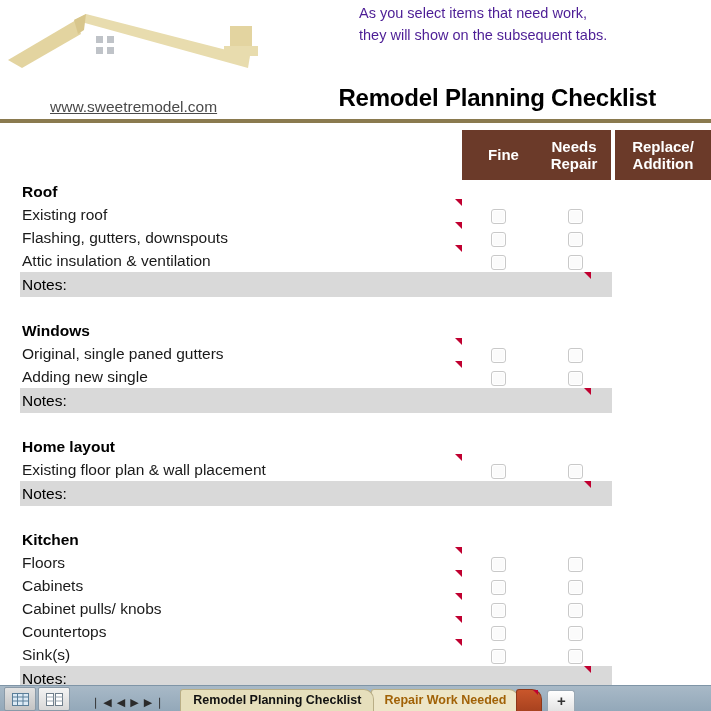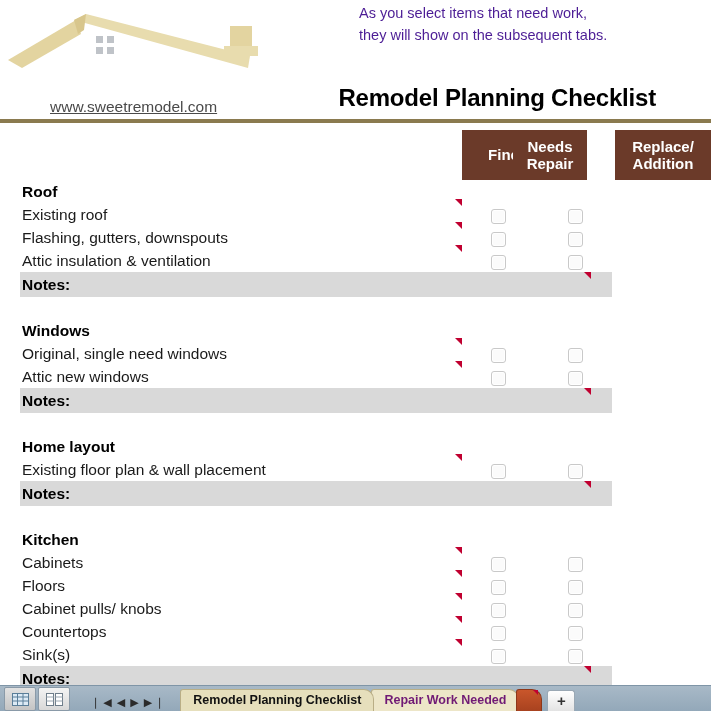--- a/index.html
+++ b/index.html
@@ -108,21 +108,21 @@
     color: #ffffff;
     font-size: 15px;
     font-weight: bold;
     display: flex;
     align-items: center;
     justify-content: center;
     text-align: center;
     line-height: 1.15;
   }
   .col-head.c1 { left: 462px; width: 83px; }
-  .col-head.c2 { left: 513px; width: 74px; justify-content: center; }
+  .col-head.c2 { left: 537px; width: 74px; justify-content: center; }
   .col-head.c3 { left: 615px; width: 96px; }
 
   
   .sheet {
     position: absolute;
     left: 0;
     top: 180px;
     width: 612px;
     height: 506px;
     overflow: hidden;
@@ -182,21 +182,20 @@
   .cmark.notes-mark {
     right: 21px;
     top: 0px;
   }
 
   .notes {
     position: relative;
     margin-left: 20px;
     height: 25px;
     background: #D9D9D9;
-    font-weight: bold;
   }
   .notes-label {
     position: absolute;
     left: 2px;
     top: 0;
     height: 25px;
     line-height: 25px;
     font-size: 15.5px;
     color: #000000;
   }
@@ -259,21 +258,21 @@
     margin-left: 12px;
     height: 22px;
   }
   .tab {
     position: relative;
     height: 21px;
     line-height: 21px;
     padding: 0 12px 0 12px;
     font-size: 12.5px;
     font-weight: bold;
-    color: #701a75;
+    color: #a16207;
     background: #EDE6C8;
     border: 1px solid #b9ae86;
     border-bottom: none;
     border-radius: 3px 10px 0 0;
     margin-right: -3px;
     white-space: nowrap;
   }
   .tab.selected {
     background: #E6DFBC;
     color: #111111;
@@ -384,28 +383,28 @@
         </div>
         <div class="notes">
           <div class="notes-label">Notes:</div>
           <div class="cmark notes-mark"></div>
         </div>
         <div class="gap"></div>
       </div>
       <div class="section">
         <div class="section-title">Windows</div>
         <div class="row">
-          <div class="row-label">Original, single need windows</div>
-          <div class="cmark row-mark"></div>
-          <div class="cbox k1"></div>
-          <div class="cbox k2"></div>
-          <div class="cbox k3"></div>
-        </div>
-        <div class="row">
-          <div class="row-label">Attic new windows</div>
+          <div class="row-label">Original, single paned gutters</div>
+          <div class="cmark row-mark"></div>
+          <div class="cbox k1"></div>
+          <div class="cbox k2"></div>
+          <div class="cbox k3"></div>
+        </div>
+        <div class="row">
+          <div class="row-label">Adding new single</div>
           <div class="cmark row-mark"></div>
           <div class="cbox k1"></div>
           <div class="cbox k2"></div>
           <div class="cbox k3"></div>
         </div>
         <div class="notes">
           <div class="notes-label">Notes:</div>
           <div class="cmark notes-mark"></div>
         </div>
         <div class="gap"></div>
@@ -421,28 +420,28 @@
         </div>
         <div class="notes">
           <div class="notes-label">Notes:</div>
           <div class="cmark notes-mark"></div>
         </div>
         <div class="gap"></div>
       </div>
       <div class="section">
         <div class="section-title">Kitchen</div>
         <div class="row">
+          <div class="row-label">Floors</div>
+          <div class="cmark row-mark"></div>
+          <div class="cbox k1"></div>
+          <div class="cbox k2"></div>
+          <div class="cbox k3"></div>
+        </div>
+        <div class="row">
           <div class="row-label">Cabinets</div>
-          <div class="cmark row-mark"></div>
-          <div class="cbox k1"></div>
-          <div class="cbox k2"></div>
-          <div class="cbox k3"></div>
-        </div>
-        <div class="row">
-          <div class="row-label">Floors</div>
           <div class="cmark row-mark"></div>
           <div class="cbox k1"></div>
           <div class="cbox k2"></div>
           <div class="cbox k3"></div>
         </div>
         <div class="row">
           <div class="row-label">Cabinet pulls/ knobs</div>
           <div class="cmark row-mark"></div>
           <div class="cbox k1"></div>
           <div class="cbox k2"></div>

